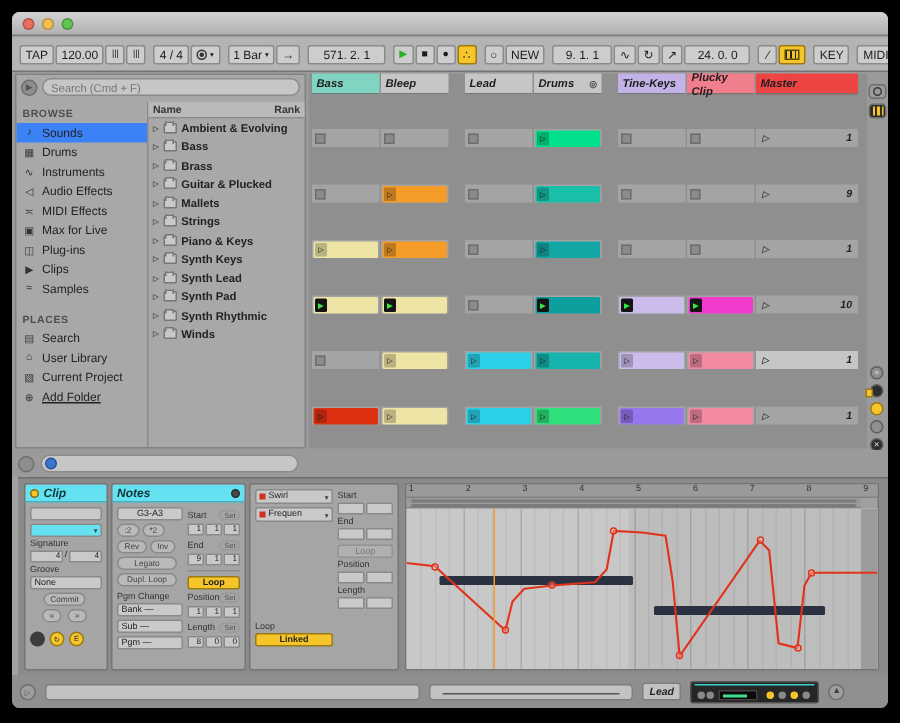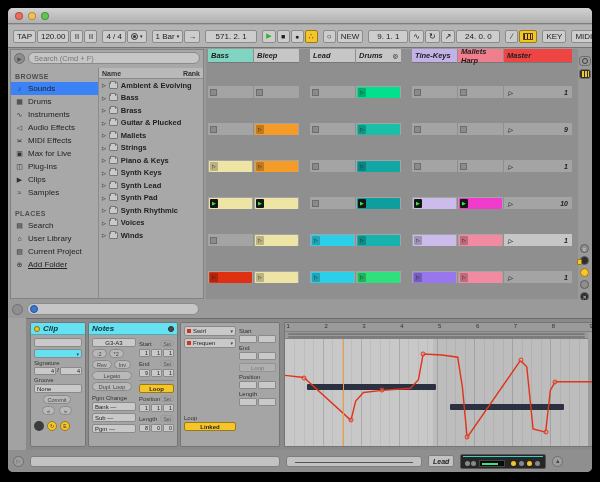--- a/index.html
+++ b/index.html
@@ -98,21 +98,21 @@
   .rs-dot{position:absolute;left:2px;width:9px;height:9px;border-radius:50%;border:1px solid #5e5e5e;background:#8f8f8f;
     font-size:5px;color:#ddd;display:flex;align-items:center;justify-content:center;}
   .rs-dot.yel{background:#f6c52a;border-color:#9a7a12;}
   .rs-dot.dark{background:#2e2e2e;}
   .rs-tag{position:absolute;left:-4px;top:2px;width:5px;height:6px;background:#f6c52a;border:1px solid #9a7a12;border-radius:1px;}
   
   .infostrip{position:absolute;top:292px;left:0;right:0;height:18px;background:#9a9a9a;display:flex;align-items:center;padding:0 4px;gap:4px;}
   .i-field{width:172px;height:12px;background:#c6c6c6;border:1px solid #8b8b8b;border-radius:6px;display:flex;align-items:center;padding:0 2px;}
   .i-blue{width:8px;height:8px;border-radius:50%;background:#3a78d0;border:1px solid #24539a;}
   
-  .clipview{position:absolute;top:310px;left:18px;right:0;height:132px;background:#8a8a8a;border-top:1px solid #6d6d6d;}
+  .clipview{position:absolute;top:310px;left:4px;right:0;height:132px;background:#8a8a8a;border-top:1px solid #6d6d6d;}
   .panel{position:absolute;top:3px;bottom:3px;background:#a5a5a5;border:1px solid #757575;border-radius:2px;overflow:hidden;}
   .phead{height:12px;background:#64e2f2;display:flex;align-items:center;gap:3px;padding:0 3px;
     font-size:8px;font-weight:bold;font-style:italic;color:#11333a;border-bottom:1px solid #4aacbd;}
   .pdot{width:6px;height:6px;border-radius:50%;background:#f6c52a;border:1px solid #8a6c0c;}
   .pdot.dk{background:#4a4a4a;border-color:#2c2c2c;}
   .pbody{padding:3px;font-size:6.5px;color:#222;}
   .fld{height:9px;background:#c9c9c9;border:1px solid #8a8a8a;border-radius:2px;display:flex;align-items:center;padding:0 2px;margin-bottom:2px;font-size:6px;color:#222;}
   .fld.colorsel{background:#64e2f2;justify-content:space-between;}
   .lab{font-size:6px;color:#333;margin:2px 0 1px;}
   .pillbtn{height:9px;background:#b9b9b9;border:1px solid #8a8a8a;border-radius:5px;display:inline-flex;
@@ -357,25 +357,20 @@
                   <span>Synth Pad</span>
                 </div>
                 <div class="b-row">
                   <span class="b-arrow">▷</span>
                   <span class="b-folder"></span>
                   <span>Synth Rhythmic</span>
                 </div>
                 <div class="b-row">
                   <span class="b-arrow">▷</span>
                   <span class="b-folder"></span>
-                  <span>Voices</span>
-                </div>
-                <div class="b-row">
-                  <span class="b-arrow">▷</span>
-                  <span class="b-folder"></span>
                   <span>Winds</span>
                 </div>
               </div>
           </div>
         </div>
       </div>
 
       <div class="session" id="session">
           <div class="srow hdr">
             <div class="tcol">
@@ -401,21 +396,21 @@
               </div>
               <div class="gut"></div>
             </div>
             <div class="tcol">
               <div class="thead" style="background: rgb(195, 178, 232);">
                 <span class="tname">Tine-Keys</span>
               </div>
             </div>
             <div class="tcol">
               <div class="thead" style="background: rgb(240, 126, 140);">
-                <span class="tname">Mallets Harp</span>
+                <span class="tname">Plucky Clip</span>
               </div>
             </div>
             <div class="tcol master">
               <div class="thead" style="background: #ef4444;">
                 <span class="tname">Master</span>
               </div>
               <div class="gut"></div>
             </div>
           </div>
           <div class="srow clips">

